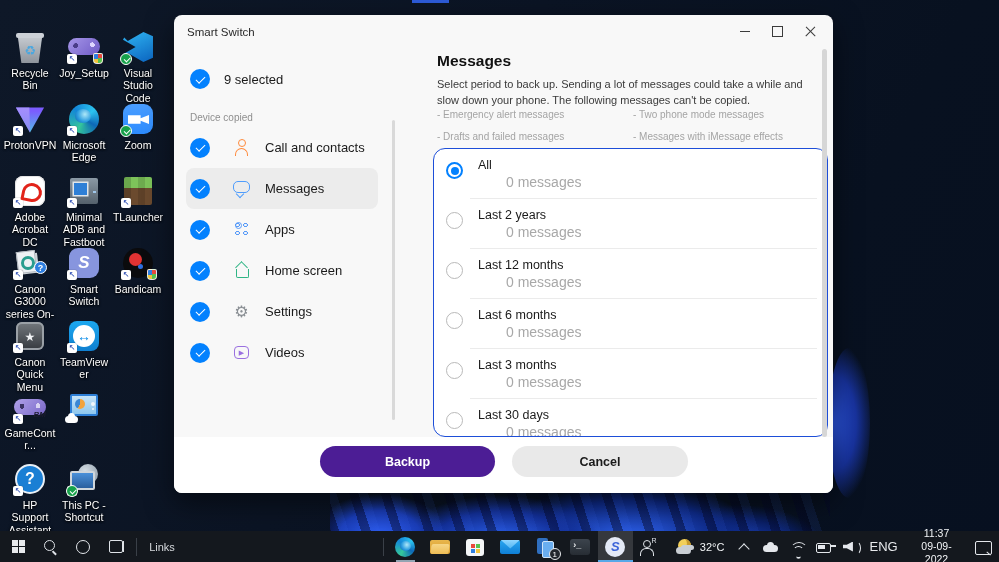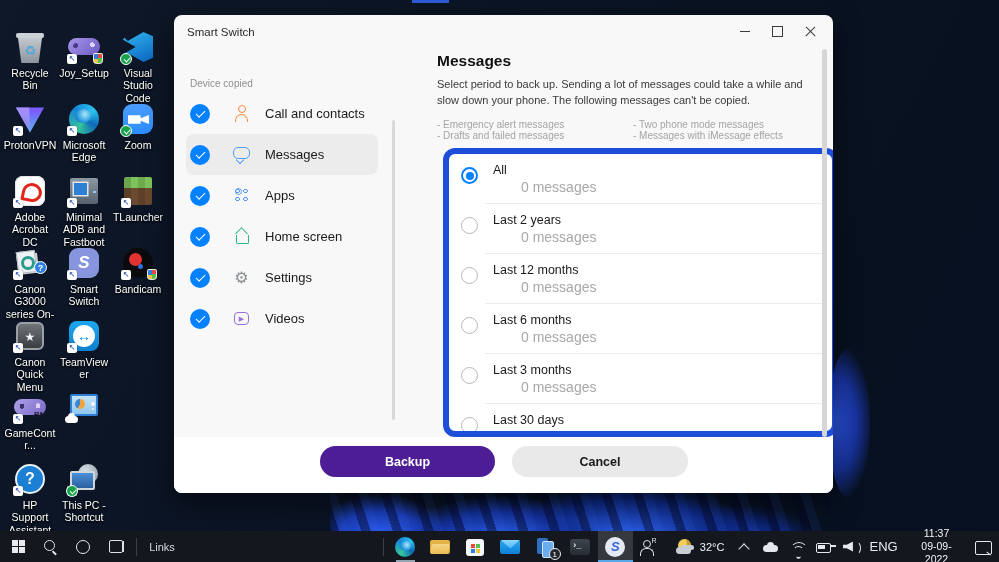--- a/index.html
+++ b/index.html
@@ -161,23 +161,23 @@
   .si-videos::before{content:"";position:absolute;inset:2px 1px;border:1.6px solid #9a70e0;border-radius:4px;}
   .si-images::after{content:"";position:absolute;left:4px;bottom:4.5px;width:6px;height:5px;background:#f47c7c;
     clip-path:polygon(0 100%,50% 15%,100% 100%);box-shadow:4px -4px 0 -1.5px #f47c7c;}
   .si-videos::after{content:"\25B6";position:absolute;inset:0;display:flex;align-items:center;justify-content:center;
     font-size:7px;color:#9a70e0;}
 
   
   .main{position:relative;flex:1;padding:4px 0 0 37px;}
   .main-heading{font-size:15.5px;font-weight:bold;color:#111;}
   .main-desc{margin-top:7px;width:372px;font-size:11px;line-height:1.45;color:#3a3a3a;}
-  .excl{margin-top:10px;width:380px;display:grid;grid-template-columns:196px 1fr;row-gap:0;}
+  .excl{width:380px;display:grid;grid-template-columns:196px 1fr;row-gap:11px;}
   .excl-item{font-size:10px;color:#a4a4a4;}
-  .card{position:absolute;left:43px;top:100px;width:395px;height:289px;background:#fff;border:6px solid #1d4ed8;
+  .card{position:absolute;left:33px;top:100px;width:395px;height:289px;background:#fff;border:1px solid #1d4ed8;
     border-radius:12px;overflow:hidden;}
   .opt-row{position:relative;height:50px;display:flex;align-items:flex-start;padding:9px 0 0 12px;cursor:default;}
   .opt-row::after{content:"";position:absolute;left:36px;right:10px;bottom:0;height:1px;background:#ebebeb;}
   .opt-row:last-child::after{display:none;}
   .radio{flex:none;width:17px;height:17px;margin-top:4px;border-radius:50%;border:1.6px solid #b9b9b9;position:relative;background:#fff;}
   .radio.sel{border:2px solid #0381fe;}
   .radio.sel::after{content:"";position:absolute;inset:2.5px;border-radius:50%;background:#0381fe;}
   .opt-texts{margin-left:15px;}
   .opt-label{font-size:12.5px;color:#1a1a1a;}
   .opt-sub{margin-top:2px;font-size:14px;color:#a8a8a8;margin-left:28px;}
@@ -393,20 +393,24 @@
       <span class="win-title">Smart Switch</span>
       <div class="win-controls">
         <span class="wc wc-min"></span>
         <span class="wc wc-max"></span>
         <span class="wc wc-close"></span>
       </div>
     </div>
 
     <div class="win-body">
       <div class="side">
+        <div class="sel-row">
+          <span class="chk"></span>
+          <span class="sel-text">9 selected</span>
+        </div>
         <div class="section-label">Device copied</div>
         <div id="side-items">
             <div class="si-row">
               <span class="chk"></span>
               <span class="si si-contacts"></span>
               <span class="si-label">Call and contacts</span>
             </div>
             <div class="si-row active">
               <span class="chk"></span>
               <span class="si si-messages"></span>

